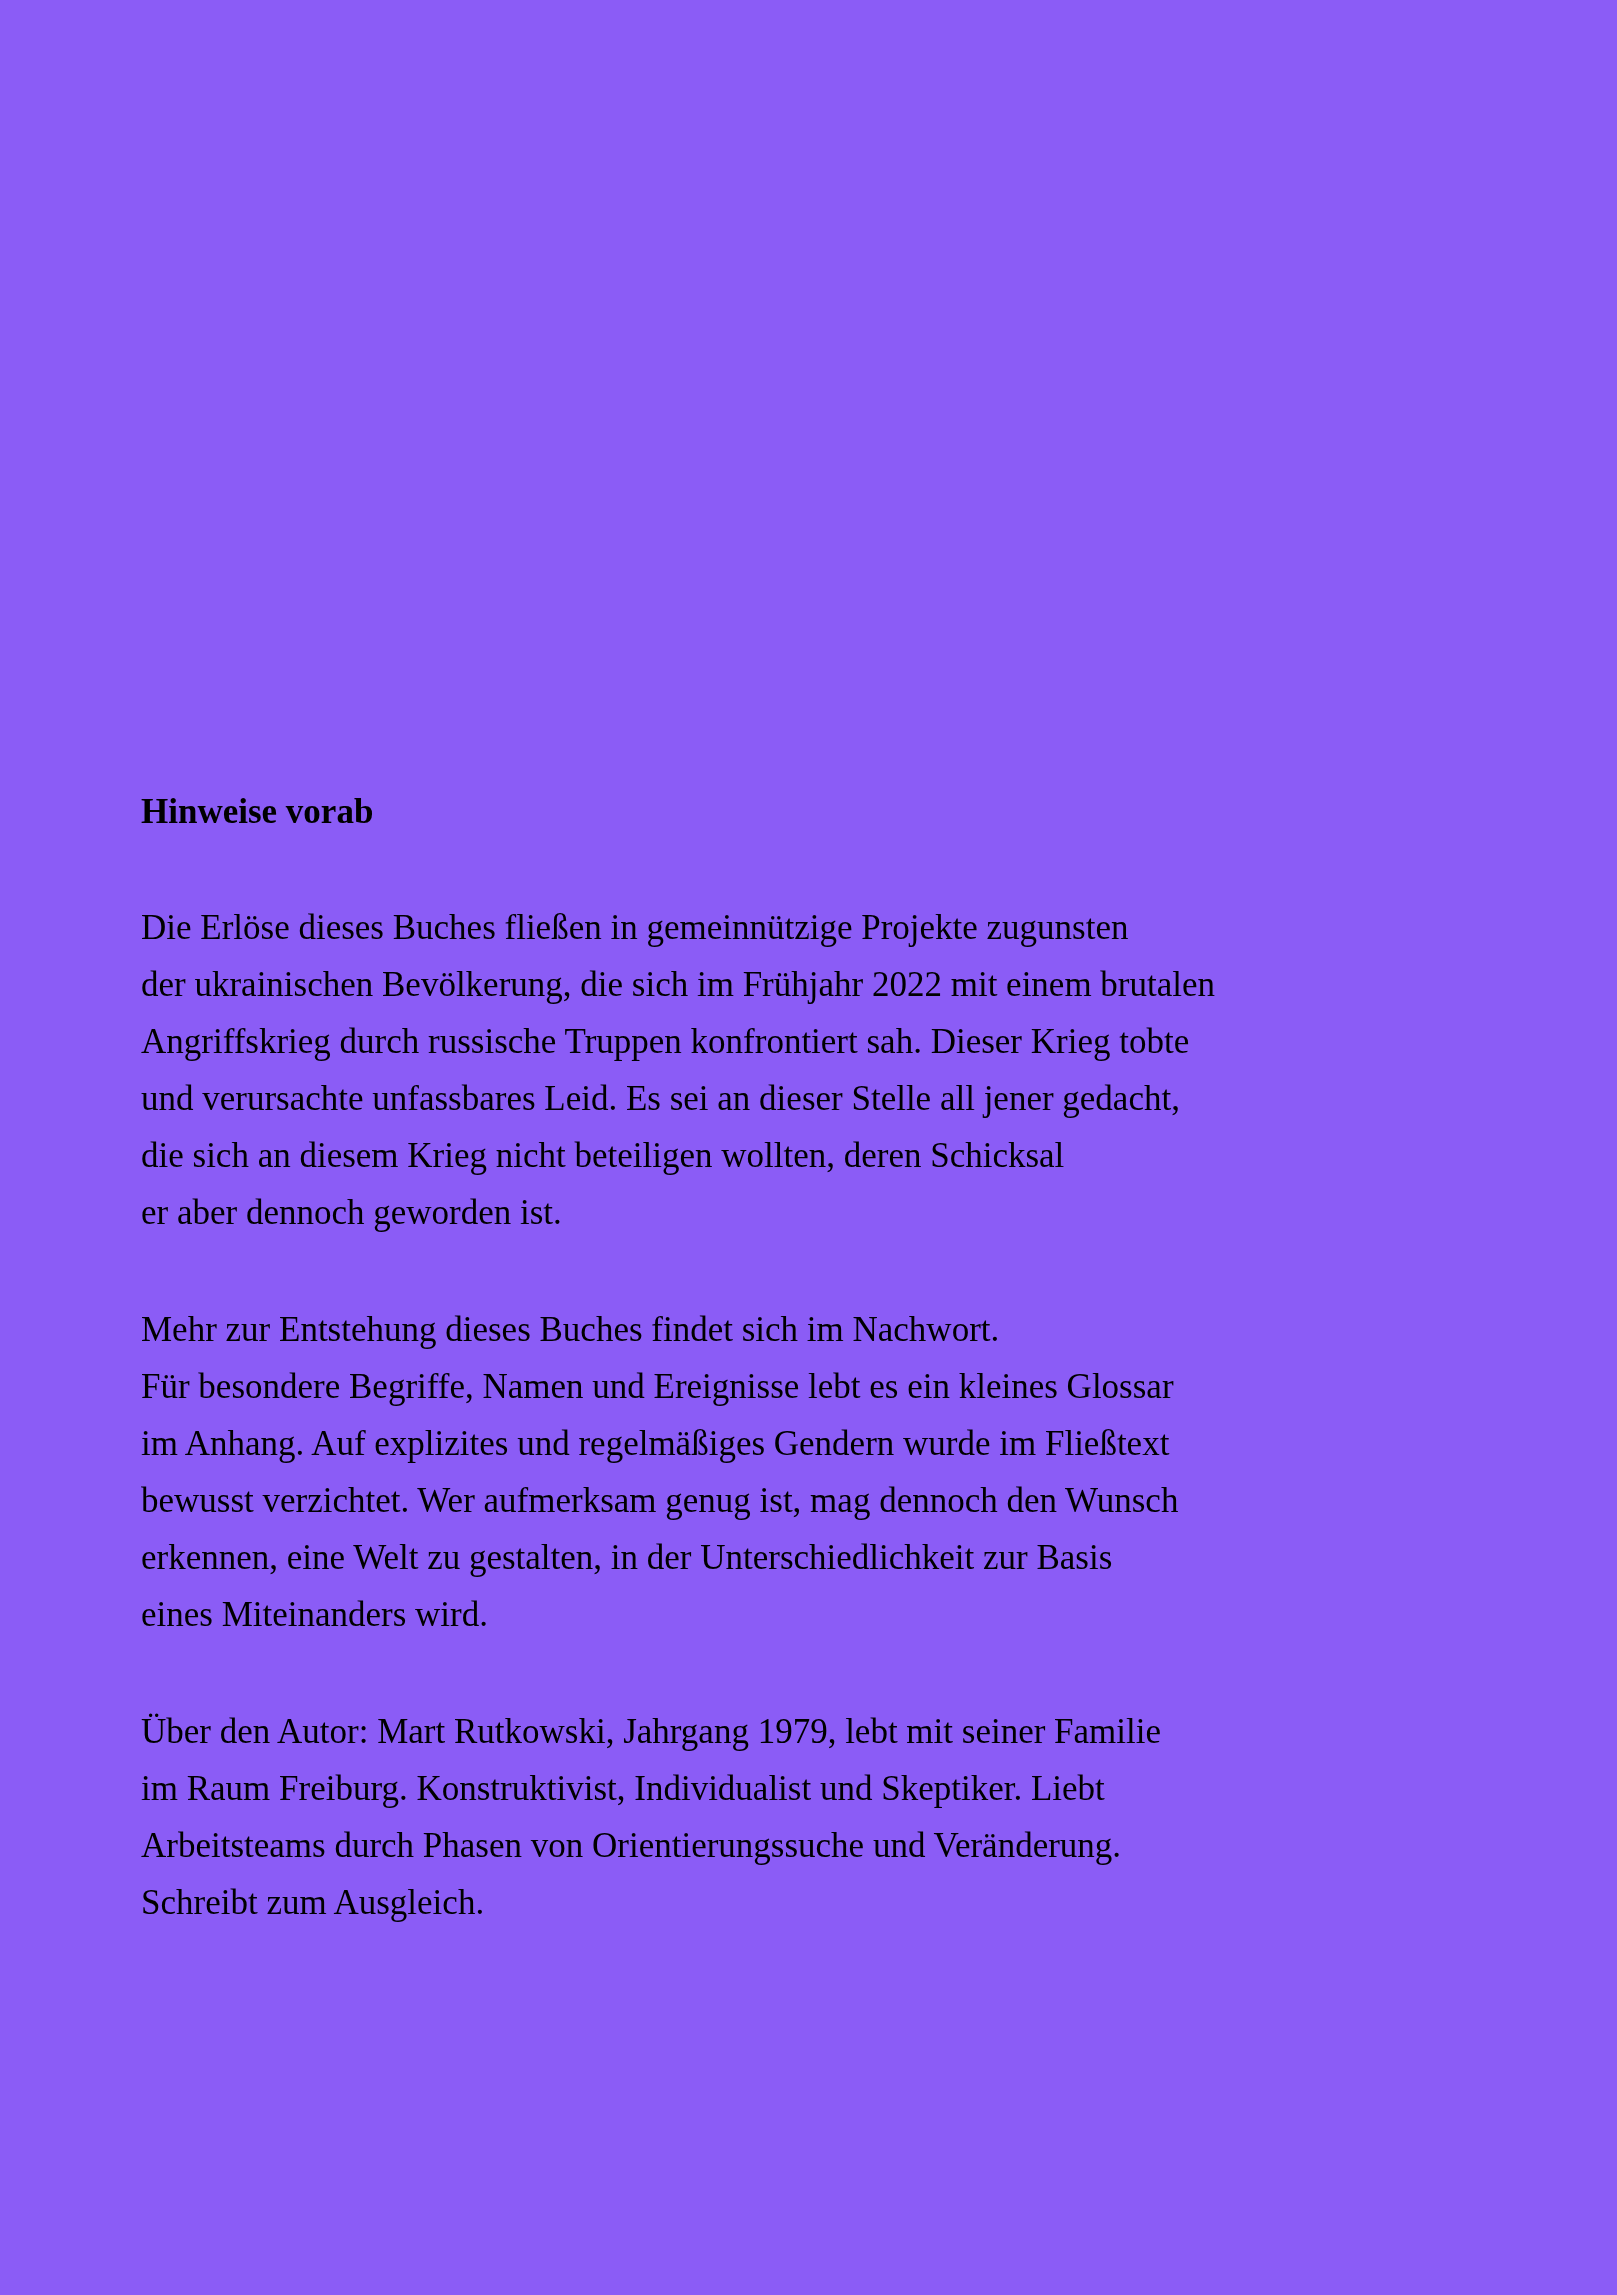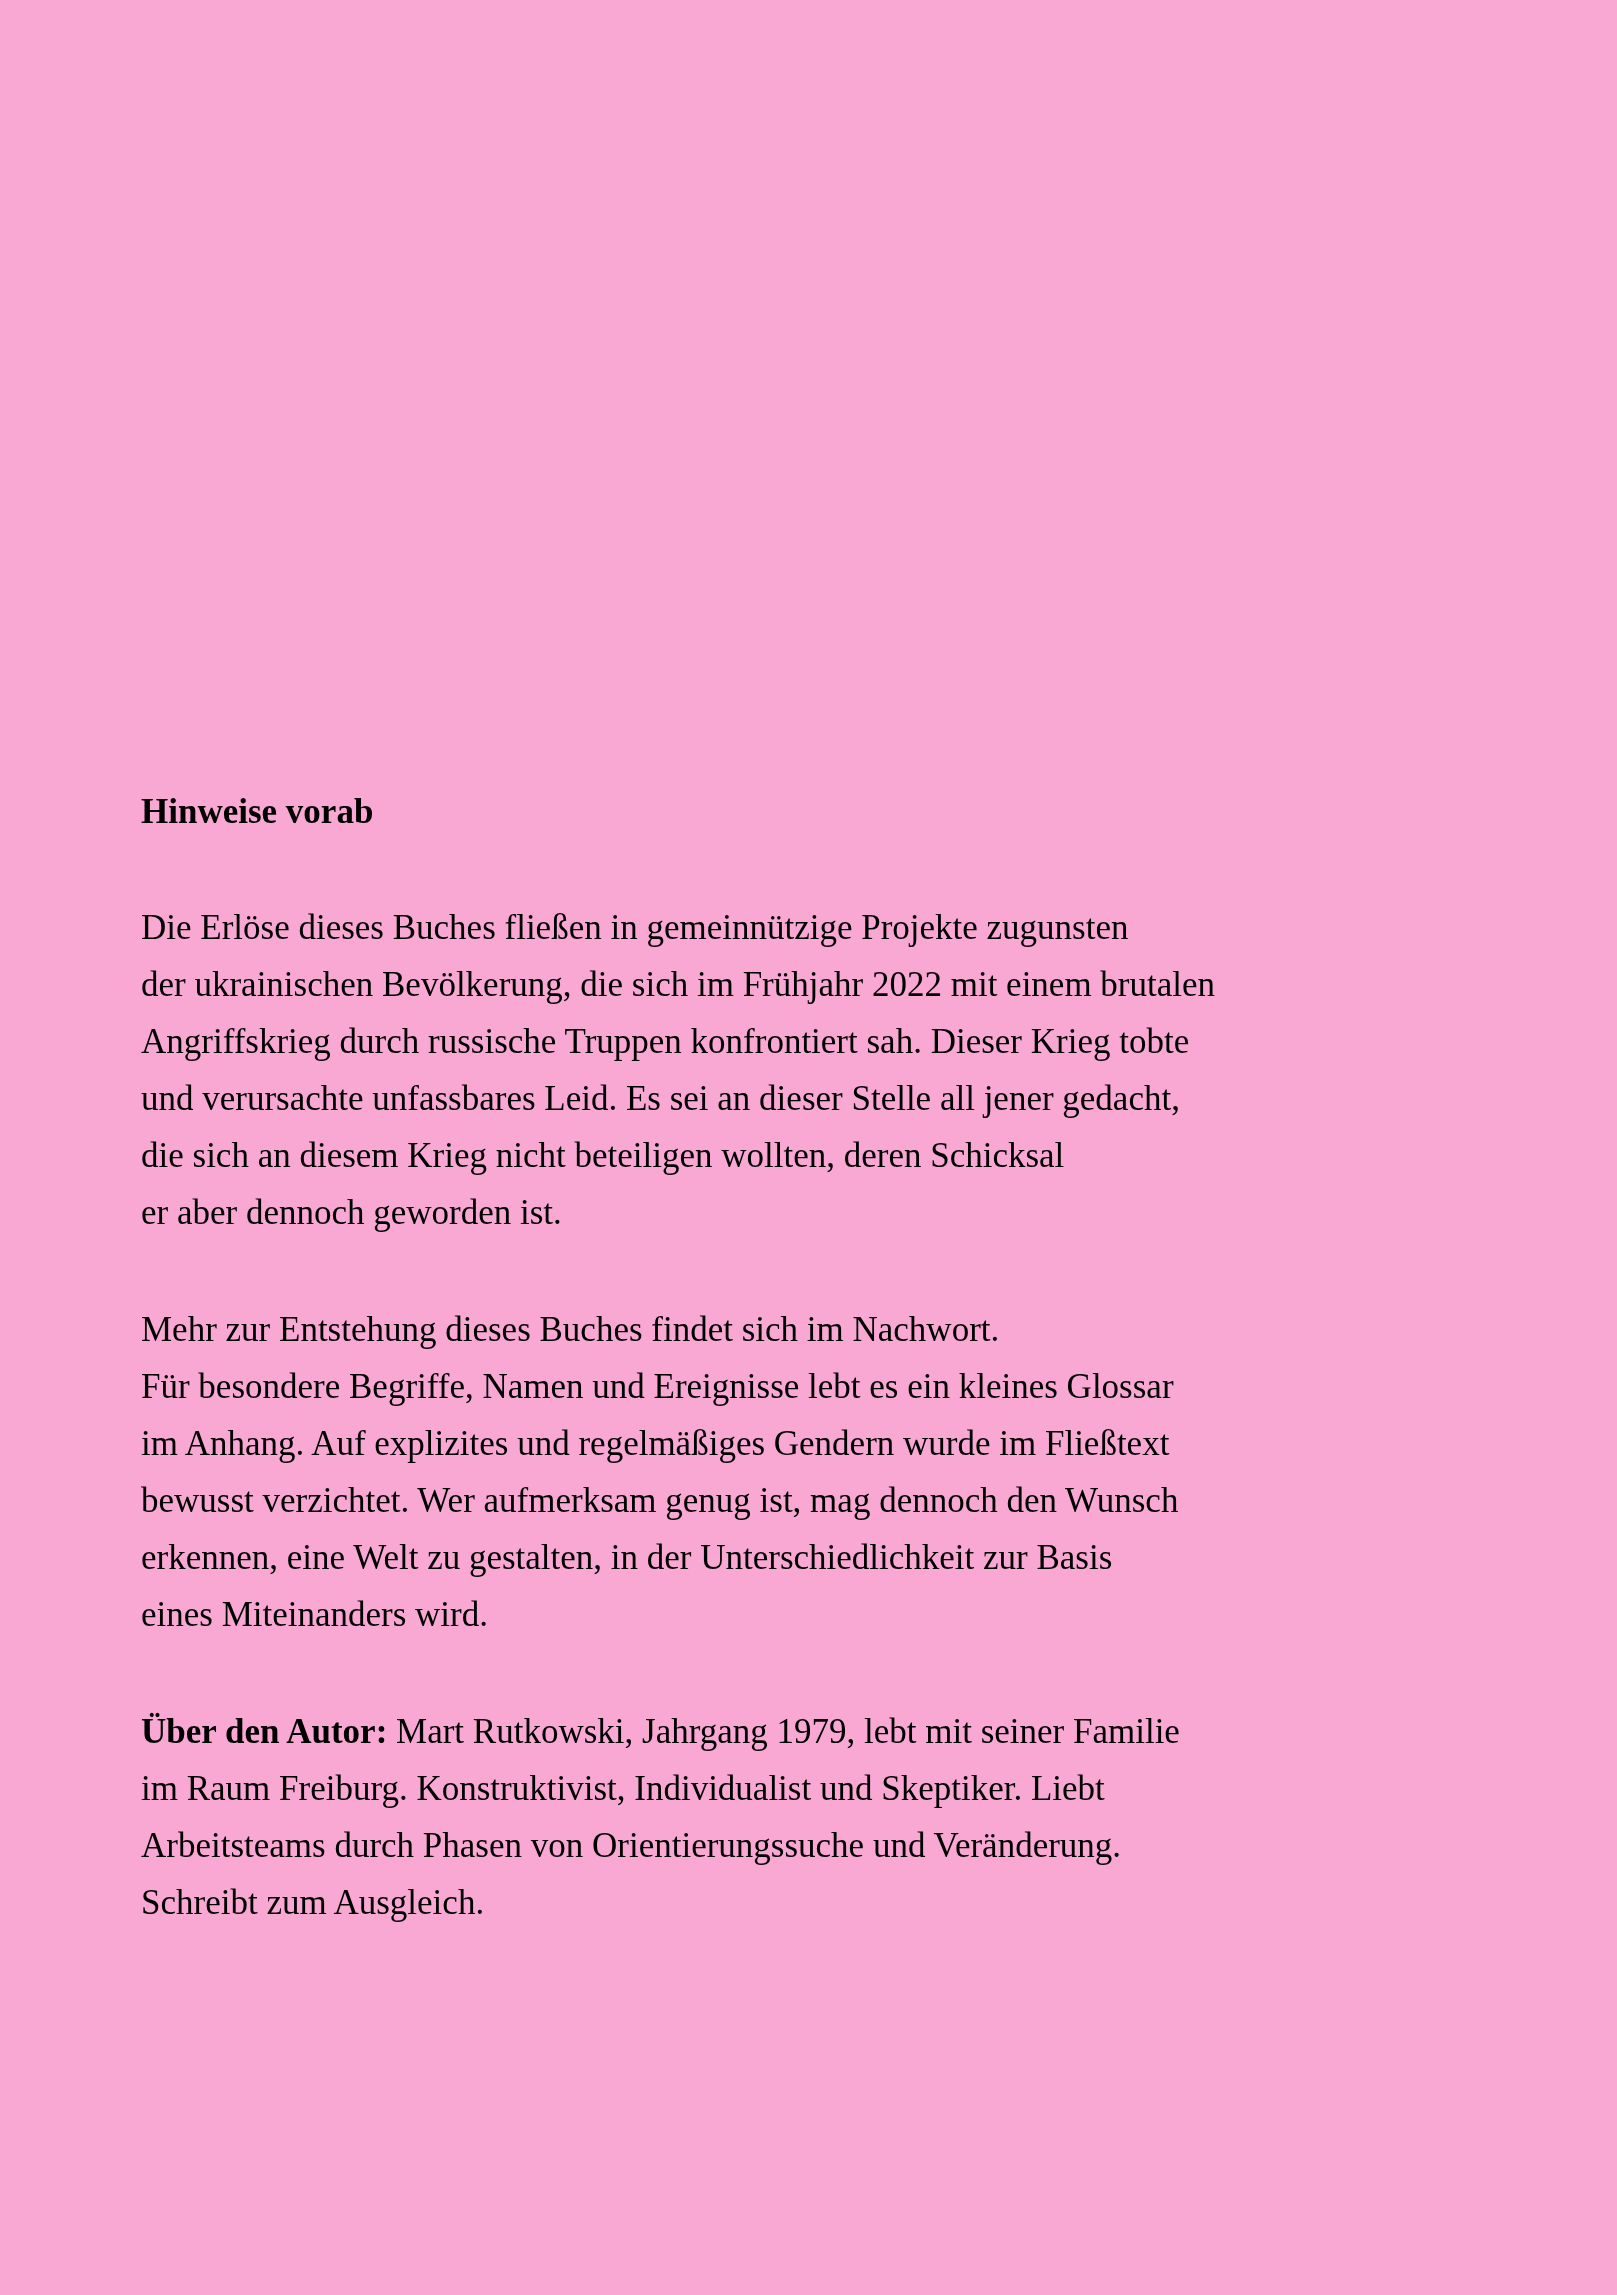--- a/index.html
+++ b/index.html
@@ -4,21 +4,21 @@
 <style>
   html, body {
     margin: 0;
     padding: 0;
     background: #ffffff;
   }
   .page {
     position: relative;
     width: 1618px;
     height: 2295px;
-    background: #f9a8d4;
+    background: #8b5cf6;
     overflow: hidden;
     font-family: "Liberation Serif", "DejaVu Serif", serif;
     color: #000000;
   }
   .text-block {
     position: absolute;
     left: 141px;
     top: 783px;
     width: 1342px;
   }
@@ -34,21 +34,21 @@
   }
   .para:last-child {
     margin-bottom: 0;
   }
   .line {
     font-size: 35px;
     line-height: 57px;
     white-space: nowrap;
   }
   .bold {
-    font-weight: bold;
+    font-weight: normal;
   }
 </style>
 </head>
 <body>
 
 <div class="page">
   <div class="text-block">
 
     <h1 class="heading">Hinweise vorab</h1>
 

